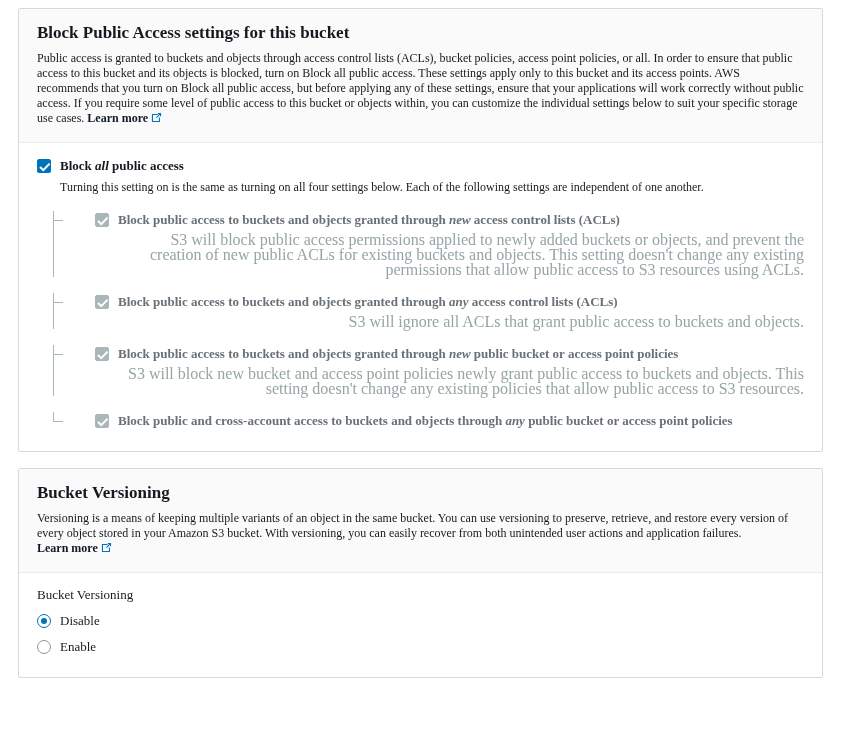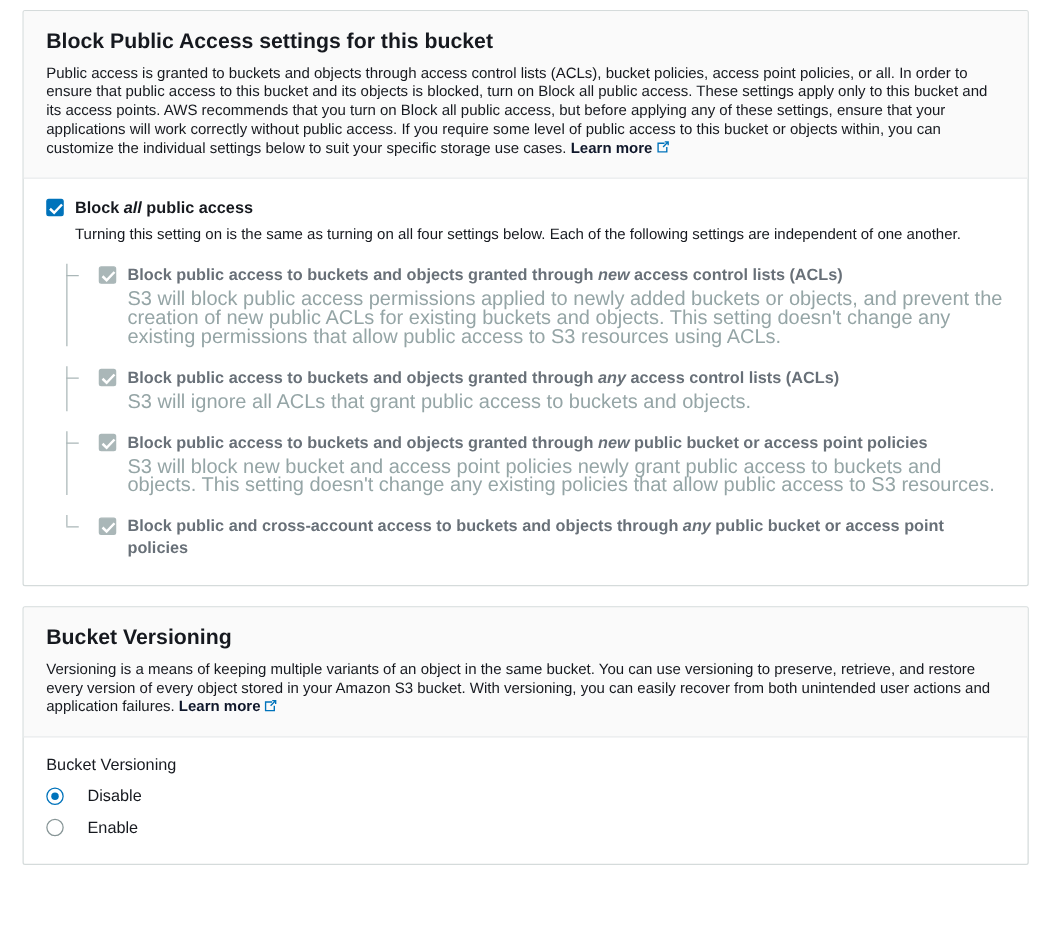--- a/index.html
+++ b/index.html
@@ -18,20 +18,21 @@
   .page {
     width: 841px;
     padding: 8px 18px 0 18px;
     box-sizing: border-box;
   }
   .card {
     background: #ffffff;
     border: 1px solid #d5dbdb;
     border-radius: 2px;
     margin-bottom: 16px;
+    font-family: Liberation Serif, serif;
   }
   .card-header {
     padding: 14px 18px 16px 18px;
     background: #fafafa;
     border-bottom: 1px solid #e9ebed;
   }
   .card-title {
     font-size: 17px;
     font-weight: bold;
     color: #16191f;
@@ -108,22 +109,23 @@
     color: #16191f;
   }
 
   .sub-list {
     margin: 16px 0 0 16px;
     padding: 0 0 0 0;
     position: relative;
   }
   .sub-item {
     position: relative;
-    padding-left: 26px;
+    padding-left: 42px;
     margin-bottom: 16px;
+    text-align: right;
   }
   .sub-item:last-child { margin-bottom: 0; }
   .sub-item .tree {
     position: absolute;
     left: 0;
     top: 0;
     width: 18px;
     height: 100%;
   }
   .sub-item .tree .vline {
@@ -164,23 +166,22 @@
   }
 
   
   .section-label {
     font-size: 13px;
     color: #16191f;
     margin: 0 0 10px 0;
   }
   .radio-row {
     display: flex;
-    align-items: flex-end;
+    align-items: center;
     margin-bottom: 10px;
-    gap: 10px;
   }
   .radio-row:last-child { margin-bottom: 0; }
   .radio {
     width: 14px;
     height: 14px;
     box-sizing: border-box;
     border: 1px solid #879596;
     border-radius: 50%;
     background: #ffffff;
     flex: 0 0 auto;

